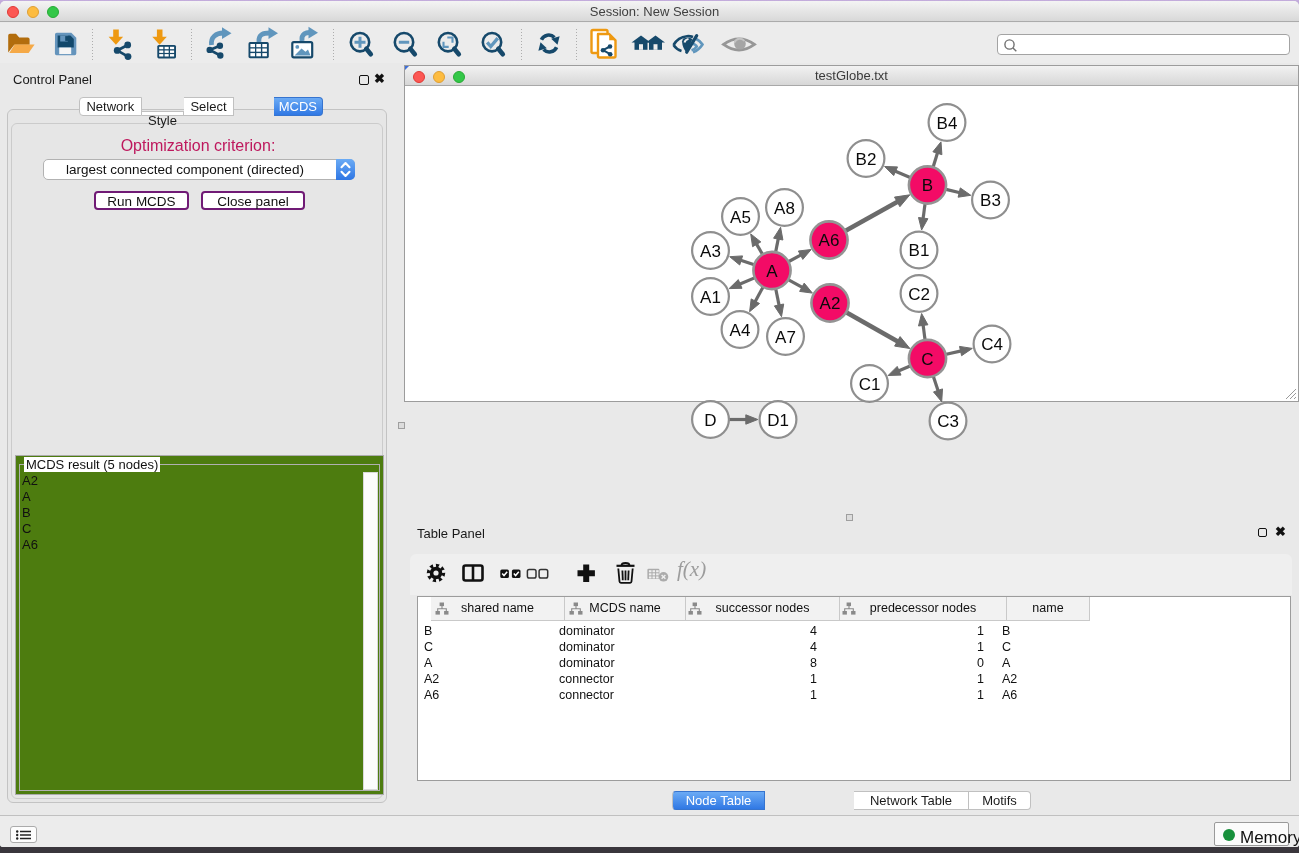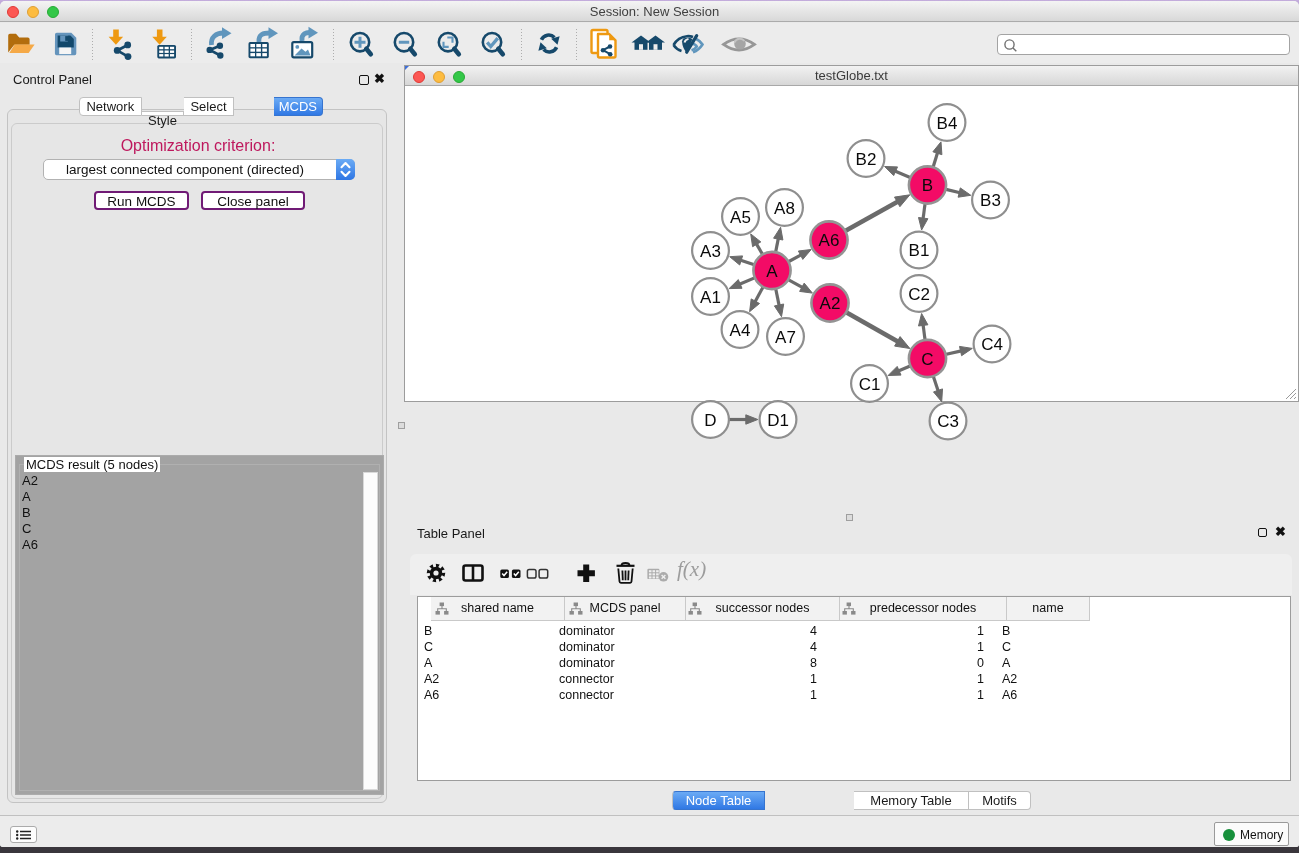--- a/index.html
+++ b/index.html
@@ -24,21 +24,21 @@
 .tabs .tab:first-child { border-left:1px solid #c0c0c0; border-radius:4px 0 0 4px; }
 .tabs .tab:last-child { border-radius:0 4px 4px 0; }
 .tabs .sel { background:linear-gradient(#6babf5,#3078e4); border-color:#3674cf; color:#fff; }
 #cpTabs { left:79px; top:96px; width:244px; }
 #optLabel { left:8px; top:136px; width:380px; text-align:center; font-size:16px; color:#be185d; }
 #dropdown { left:43px; top:158px; width:312px; height:21px; background:#fff; border:1px solid #b2b2b2; border-radius:5px; font-size:13.5px; color:#111; line-height:19px; padding-left:22px; }
 #ddBtn { right:-1px; top:-1px; width:19px; height:21px; border-radius:0 5px 5px 0; background:linear-gradient(#6babf5,#2e76e4); }
 .btn { height:19px; background:#fff; border:2px solid #701a75; border-radius:4px; font-size:13.5px; color:#111; text-align:center; line-height:17px; }
 #btnRun { left:94px; top:190px; width:95px; }
 #btnClose { left:201px; top:190px; width:104px; }
-#listBox { left:15px; top:454px; width:369px; height:340px; background:#a3a3a3; border:1px solid #ababab;text-decoration:underline; }
+#listBox { left:15px; top:454px; width:369px; height:340px; background:#4d7c0f; border:1px solid #ababab;text-decoration:underline; }
 #groupBorder { left:3px; top:8px; width:361px; height:327px; border:1px solid #b0b0b0; }
 #groupTitle { left:8px; top:1px; background:#fff; padding:0 2px; font-size:13px; color:#111; }
 #mcdsList { left:6px; top:17px; font-size:13px; color:#111; line-height:16px; }
 #listScroll { right:5px; top:16px; width:15px; height:318px; background:#fcfcfc; border:1px solid #d9d9d9; }
 
 #netwin { left:404px; top:64px; width:895px; height:337px; background:#fff; border:1px solid #9c9c9c; }
 #netTitlebar { left:0; top:0; width:893px; height:20px; background:linear-gradient(#f2f2f2,#d7d7d7); border-bottom:1px solid #a8a8a8; }
 #netTitlebar .title { width:100%; text-align:center; font-size:13px; color:#3a3a3a; line-height:20px; }
 #focusCorner { left:0; top:0; width:0; height:0; border-top:4px solid #3f6fd8; border-right:4px solid transparent; }
 
@@ -48,21 +48,21 @@
 #tpToolbar { left:410px; top:553px; width:882px; height:41px; background:#efefef; border-radius:6px 6px 0 0; }
 #tblBox { left:417px; top:595px; width:874px; height:185px; background:#fff; border:1px solid #9c9c9c; }
 #tblHead { left:13px; top:0; width:659px; height:24px; background:#f2f2f2; border-bottom:1px solid #c9c9c9; display:flex; font-size:12.5px; color:#111; }
 .th { position:relative; border-right:1px solid #c9c9c9; text-align:center; line-height:23px; }
 .tr { position:absolute; font-size:12.5px; color:#111; height:16.2px; }
 #btTabs { left:672px; top:790px; width:359px; }
 #btTabs .tab { line-height:18px; }
 
 #statusbar { left:0; top:814px; width:1299px; height:32px; background:#ececec; border-top:1px solid #c0c0c0; }
 #listBtn { left:10px; top:825px; width:27px; height:17px; background:#fdfdfd; border:1px solid #ababab; border-radius:3px; }
-#memBtn { left:1214px; top:821px; width:75px; height:24px; background:#fbfbfb; border:1px solid #9a9a9a; border-radius:2px; font-size:12px; color:#111; }
+#memBtn { left:1214px; top:821px; width:75px; height:24px; background:#fbfbfb; border:1px solid #9a9a9a; border-radius:2px; font-size:17px; color:#111; }
 #memBtn span { position:absolute; left:25px; top:5px; }
 #memDot { left:8px; top:6px; width:12px; height:12px; border-radius:50%; background:#17903c; }
 </style>
 </head>
 <body>
 <div class="abs" id="deskTop"></div>
 <div class="abs" id="win">
   <div class="abs" id="titlebar">
     <div class="abs tl" style="left:7px;background:#fc5753;border:0.5px solid #df3a36;"></div>
     <div class="abs tl" style="left:27px;background:#fdbc40;border:0.5px solid #de9f34;"></div>
@@ -433,21 +433,21 @@
         </svg>
         <svg class="abs" style="left:411px;top:5px;" width="14" height="14" viewBox="0 0 14 14">
 <g fill="#8a8a8a">
             <rect x="4.6" y="0.5" width="4.4" height="3.6"></rect>
             <rect x="0.5" y="9" width="4.4" height="3.6"></rect>
             <rect x="9.1" y="9" width="4.4" height="3.6"></rect>
           </g>
 <path d="M7,4 V6.8 M2.7,9 V6.8 H11.3 V9" fill="none" stroke="#8a8a8a" stroke-width="1.1"></path>
         </svg>
       <div class="th" style="width:134px;">shared name</div>
-      <div class="th" style="width:121px;">MCDS panel</div>
+      <div class="th" style="width:121px;">MCDS name</div>
       <div class="th" style="width:154px;">successor nodes</div>
       <div class="th" style="width:167px;">predecessor nodes</div>
       <div class="th" style="width:83px;">name</div>
     </div>
     <div class="tr" style="left:6px;top:27px;">B</div>
 <div class="tr" style="left:141px;top:27px;">dominator</div>
 <div class="tr" style="left:259px;top:27px;width:140px;text-align:right;">4</div>
 <div class="tr" style="left:426px;top:27px;width:140px;text-align:right;">1</div>
 <div class="tr" style="left:584px;top:27px;">B</div>
 <div class="tr" style="left:6px;top:43px;">C</div>
@@ -467,21 +467,21 @@
 <div class="tr" style="left:584px;top:75px;">A2</div>
 <div class="tr" style="left:6px;top:91px;">A6</div>
 <div class="tr" style="left:141px;top:91px;">connector</div>
 <div class="tr" style="left:259px;top:91px;width:140px;text-align:right;">1</div>
 <div class="tr" style="left:426px;top:91px;width:140px;text-align:right;">1</div>
 <div class="tr" style="left:584px;top:91px;">A6</div>
   </div>
   <div class="abs tabs" id="btTabs">
     <div class="tab sel" style="width:93px;">Node Table</div>
     <div class="tab" style="width:89px;margin-top:28px;">Edge Table</div>
-    <div class="tab" style="width:115px;">Memory Table</div>
+    <div class="tab" style="width:115px;">Network Table</div>
     <div class="tab" style="width:62px;">Motifs</div>
   </div>
 
   <div class="abs" id="statusbar"></div>
   <div class="abs" id="listBtn">
       <svg class="abs" style="left:5px;top:3px;" width="16" height="10" viewBox="0 0 16 10">
         <g stroke="#222" stroke-width="1.6">
           <line x1="4" y1="1.5" x2="15" y2="1.5"></line>
           <line x1="4" y1="5" x2="15" y2="5"></line>
           <line x1="4" y1="8.5" x2="15" y2="8.5"></line>

